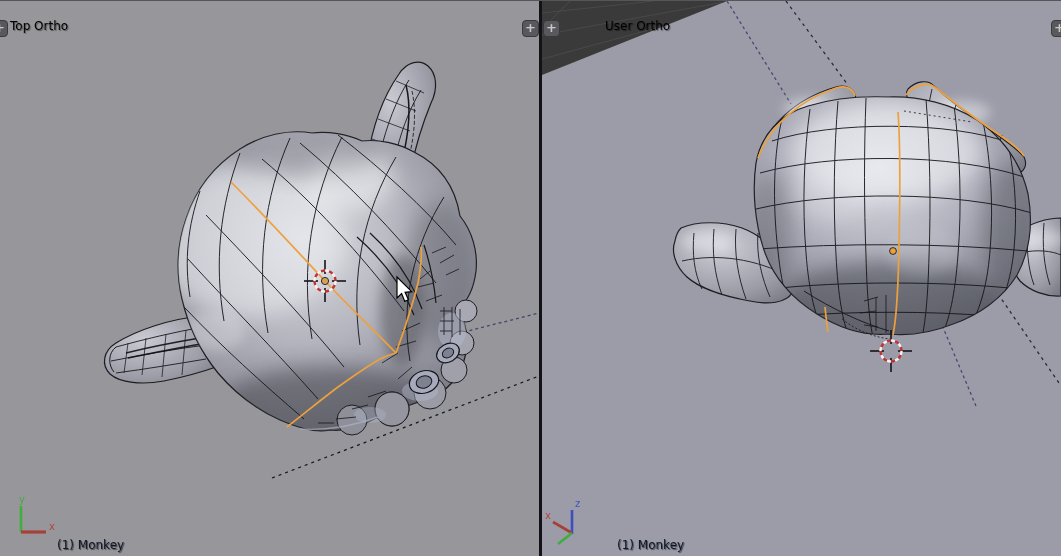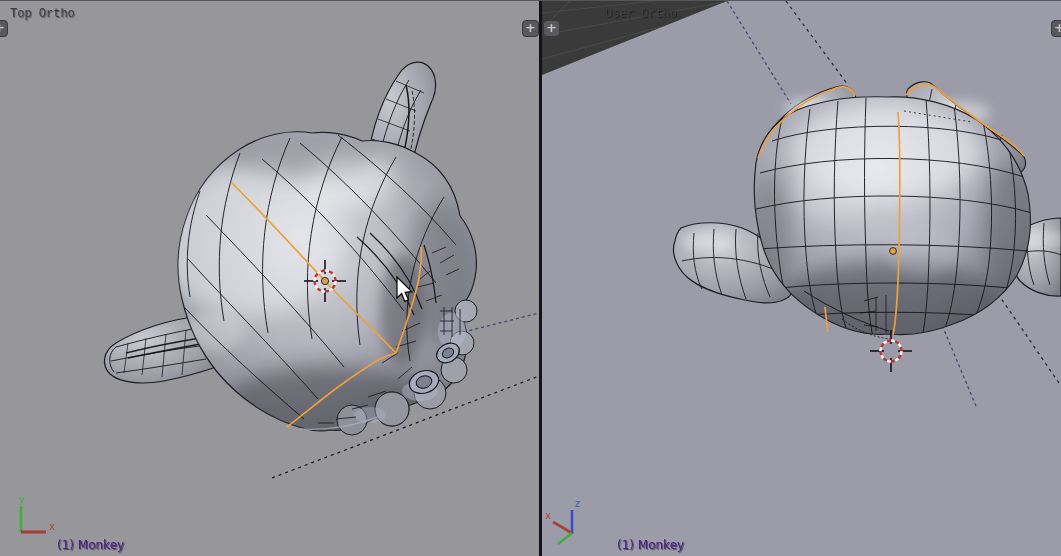--- a/index.html
+++ b/index.html
@@ -6,27 +6,27 @@
   .stage{
     position:relative;width:1061px;height:556px;overflow:hidden;
     font-family:"DejaVu Sans","Liberation Sans",sans-serif;
     border-top:1px solid #55555a;box-sizing:border-box;background:#97979b;
   }
   .viewport{position:absolute;top:0;height:556px;overflow:hidden;}
   .viewport-left{left:0;width:539px;background:#97979b;}
   .viewport-right{left:542px;width:519px;background:#9b9ca8;}
   .divider{position:absolute;left:539px;top:0;width:3px;height:556px;background:#131317;}
   .vp-label{
-    position:absolute;top:6px;color:#404040;font-size:12px;
-    text-shadow:1px 1px 1px rgba(0,0,0,.45);white-space:nowrap;font-family:Liberation Mono, monospace;
+    position:absolute;top:18px;color:#000000;font-size:12px;
+    text-shadow:1px 1px 1px rgba(0,0,0,.45);white-space:nowrap;
   }
   .viewport-left .vp-label{left:10px;}
   .viewport-right .vp-label{left:27px;margin-left:36px;}
   .obj-info{
-    position:absolute;bottom:5px;color:#4c1d95;font-size:12px;
+    position:absolute;bottom:5px;color:#0f172a;font-size:12px;
     text-shadow:1px 1px 1px rgba(0,0,0,.55);white-space:nowrap;
   }
   .viewport-left .obj-info{left:57px;}
   .viewport-right .obj-info{left:75px;}
   .plus-btn{
     position:absolute;top:19px;width:17px;height:17px;background:#59595d;
     border:1px solid #3a3a3e;border-radius:4px;color:#c9c9c9;font-size:13px;
     line-height:14px;text-align:center;box-sizing:border-box;cursor:pointer;
     font-weight:bold;
   }

